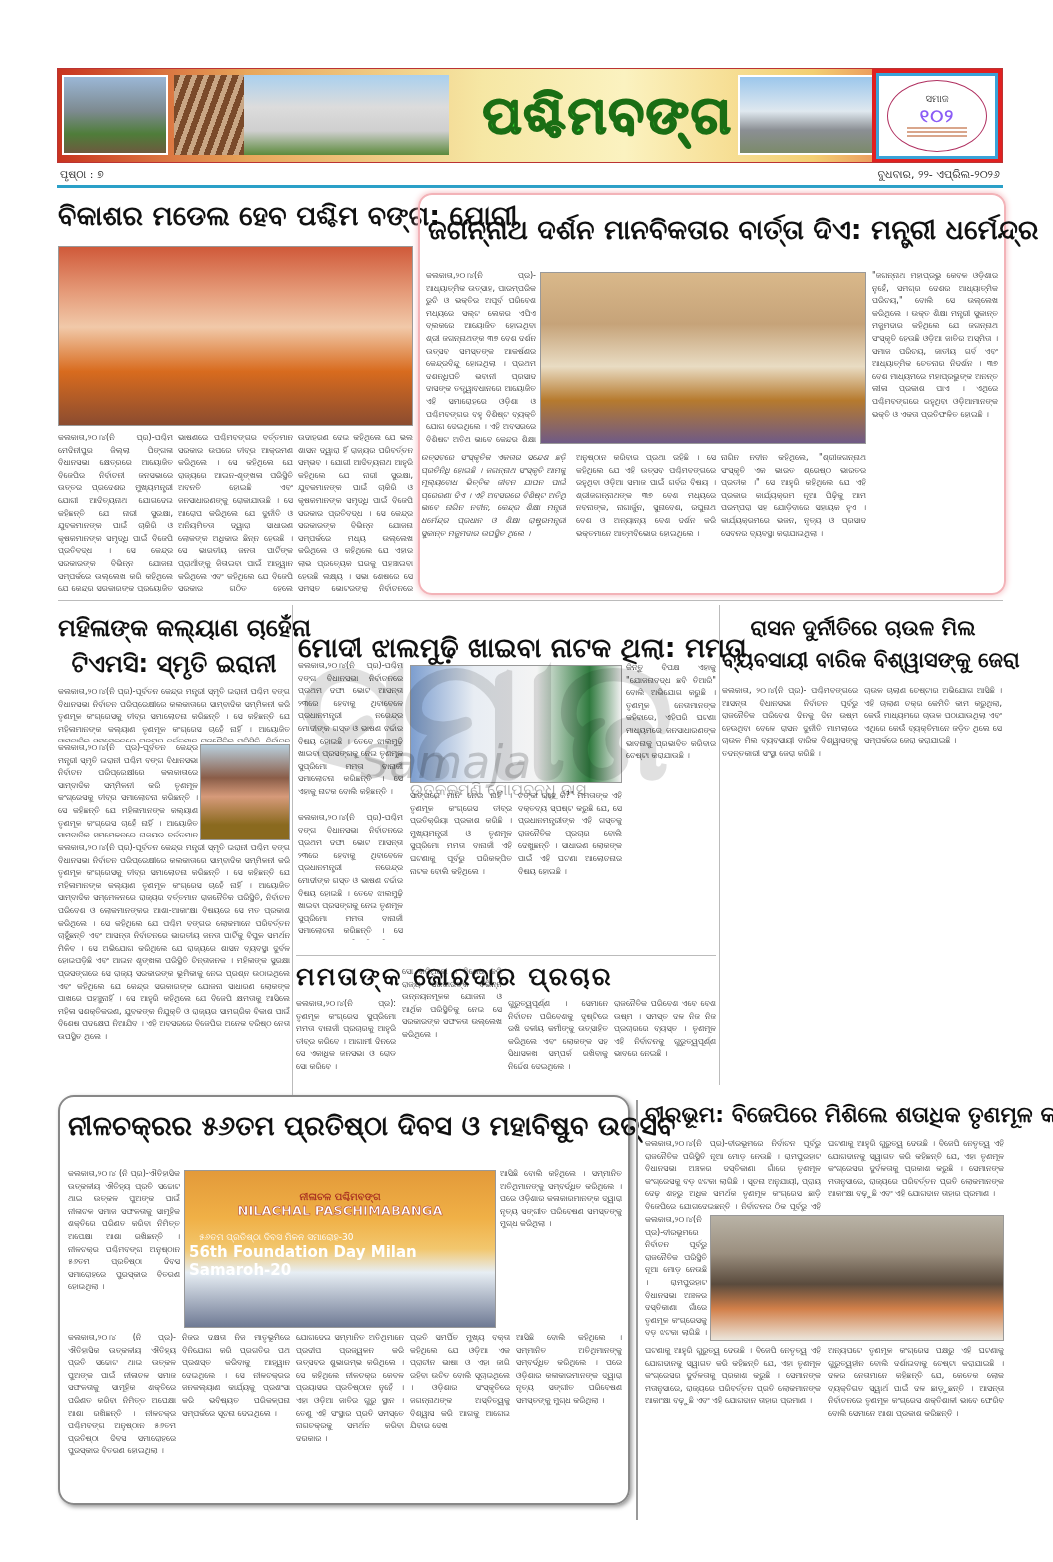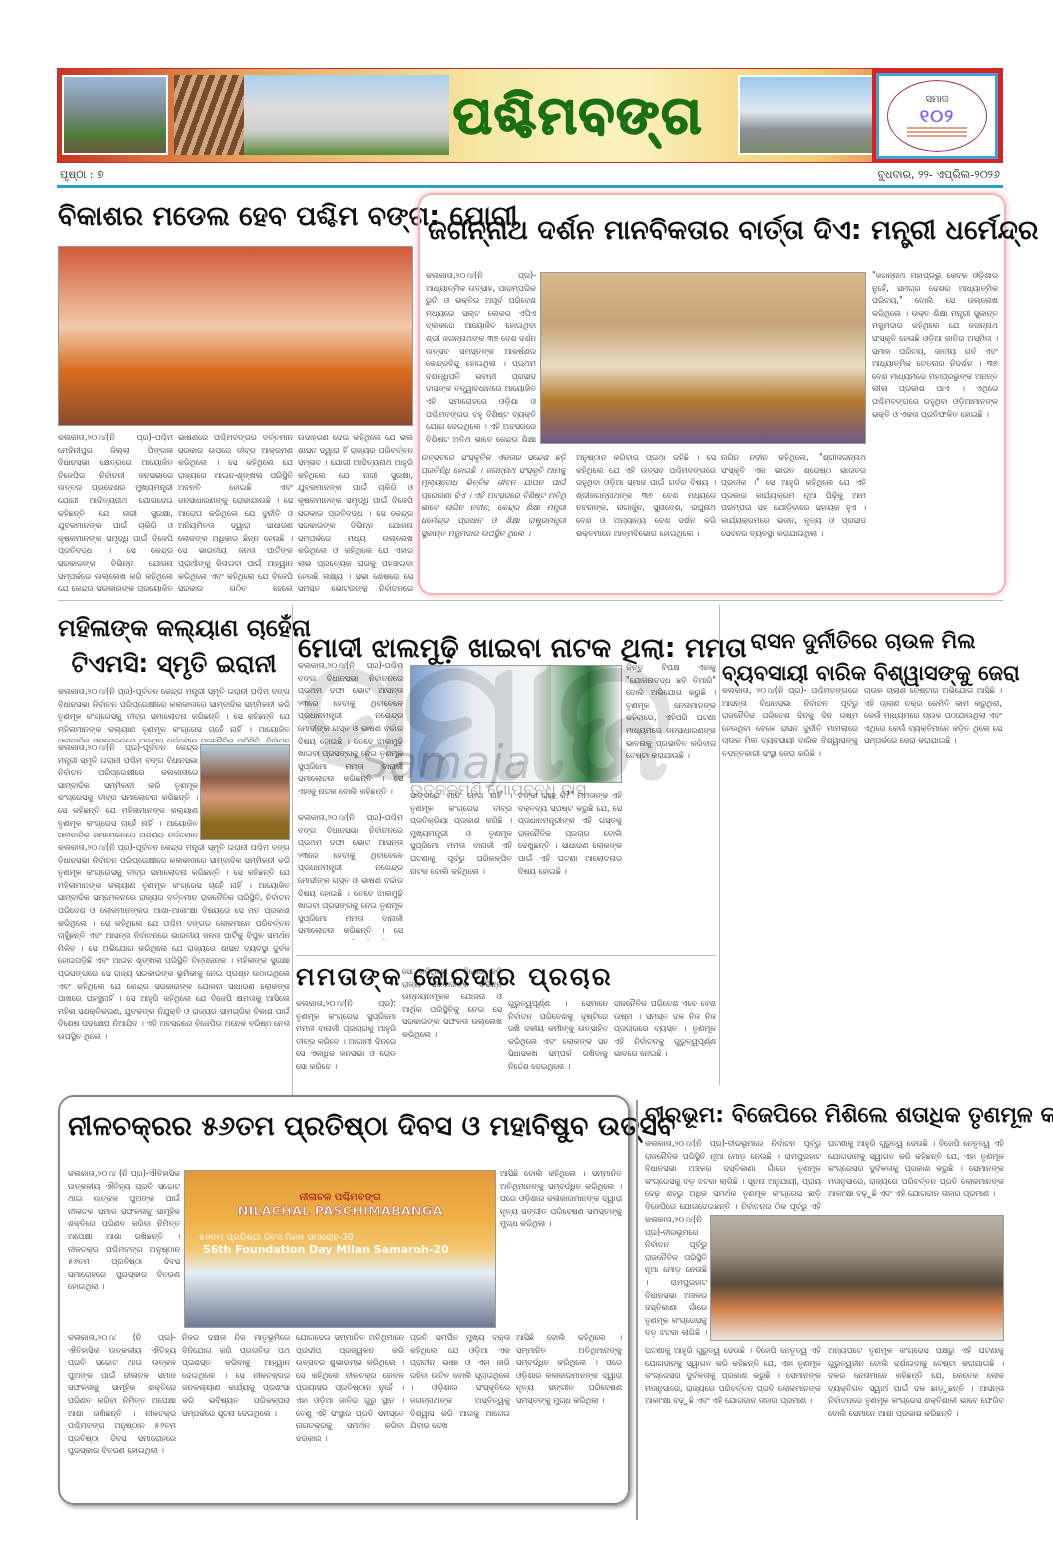--- a/index.html
+++ b/index.html
@@ -4,21 +4,21 @@
 <style>
   * { box-sizing: border-box; margin: 0; padding: 0; }
   body { width: 1053px; height: 1562px; background: #ffffff; font-family: "DejaVu Sans", sans-serif; color: #222; position: relative; overflow: hidden; }
   .abs { position: absolute; }
   
   .masthead { left: 57px; top: 68px; width: 946px; height: 95px; background: linear-gradient(90deg,#c8341f 0%,#e8a65a 20%,#f6e7a4 45%,#fbf2c0 60%,#f3cf72 80%,#d33 100%); border: 1px solid #b33; overflow: hidden; }
   .mh-photo { position: absolute; top: 6px; height: 80px; border: 2px solid #fff; }
   .mh-p1 { left: 4px; width: 106px; background: linear-gradient(180deg,#9bb7d6 0%,#7d8a90 45%,#4f7d3a 75%,#6c5a3e 100%); }
   .mh-p2 { left: 116px; width: 70px; background: repeating-linear-gradient(110deg,#7a4a2a 0 6px,#c9a684 6px 11px); border:none; }
   .mh-p3 { left: 186px; width: 205px; background: linear-gradient(180deg,#aad0ee 0%,#dcdcdc 40%,#cfcfcf 70%,#5c8a3c 100%); border:none; }
-  .mh-title { position: absolute; left: 395px; top: 6px; width: 280px; text-align: left; font-size: 52px; font-weight: bold; color: #3ee03a; -webkit-text-stroke: 2px #1a6e14; letter-spacing: 2px; line-height: 80px; }
+  .mh-title { position: absolute; left: 395px; top: 6px; width: 280px; text-align: right; font-size: 52px; font-weight: bold; color: #3ee03a; -webkit-text-stroke: 2px #1a6e14; letter-spacing: 2px; line-height: 80px; }
   .mh-p4 { left: 680px; width: 200px; background: linear-gradient(180deg,#9cc7ec 0%,#dfe8ef 45%,#8b8f94 70%,#7b8a6a 100%); }
   .mh-logo-box { position: absolute; right: 4px; top: 4px; width: 122px; height: 86px; background: #fff; border: 3px solid #3aa3d8; outline: 4px solid #e02020; display: flex; align-items: center; justify-content: center; }
   .mh-logo { width: 100px; height: 72px; border: 1.5px solid #b03060; border-radius: 50%; display: flex; flex-direction: column; align-items: center; justify-content: center; }
   .mh-logo .l1 { font-size: 10px; color: #333; }
   .mh-logo .l2 { font-size: 18px; font-weight: bold; color: #8b5cf6; letter-spacing: 1px; }
   .mh-logo .lines { width: 60px; height: 12px; background: repeating-linear-gradient(180deg,#d9a68c 0 2px,#fff 2px 4px); }
   .folio { left: 60px; top: 168px; width: 940px; font-size: 11px; display: flex; justify-content: space-between; color: #222; }
   .folio-rule { left: 57px; top: 185px; width: 946px; height: 3px; background: #2aa0c8; }
   
   .hl { font-family: "DejaVu Sans", sans-serif; font-weight: bold; color: #111; white-space: nowrap; }
@@ -81,21 +81,21 @@
 <div class="abs col-text" style="left:58px;top:842px;width:232px;height:250px;">କଲକାତା,୨୦।୪(ନି ପ୍ର)-ପୂର୍ବତନ କେନ୍ଦ୍ର ମନ୍ତ୍ରୀ ସ୍ମୃତି ଇରାନୀ ପଶ୍ଚିମ ବଙ୍ଗ ବିଧାନସଭା ନିର୍ବାଚନ ପରିପ୍ରେକ୍ଷୀରେ କଲକାତାରେ ସାମ୍ବାଦିକ ସମ୍ମିଳନୀ କରି ତୃଣମୂଳ କଂଗ୍ରେସକୁ ତୀବ୍ର ସମାଲୋଚନା କରିଛନ୍ତି । ସେ କହିଛନ୍ତି ଯେ ମହିଳାମାନଙ୍କ କଲ୍ୟାଣ ତୃଣମୂଳ କଂଗ୍ରେସ ଚାହେଁ ନାହିଁ । ଆୟୋଜିତ ସାମ୍ବାଦିକ ସମ୍ମେଳନରେ ରାଜ୍ୟର ବର୍ତ୍ତମାନ ରାଜନୈତିକ ପରିସ୍ଥିତି, ନିର୍ବାଚନ ପରିବେଶ ଓ ଲୋକମାନଙ୍କର ଆଶା-ଆକାଂକ୍ଷା ବିଷୟରେ ସେ ମତ ପ୍ରକାଶ କରିଥିଲେ । ସେ କହିଥିଲେ ଯେ ପଶ୍ଚିମ ବଙ୍ଗର ଲୋକମାନେ ପରିବର୍ତ୍ତନ ଚାହୁଁଛନ୍ତି ଏବଂ ଆସନ୍ତା ନିର୍ବାଚନରେ ଭାରତୀୟ ଜନତା ପାର୍ଟିକୁ ବିପୁଳ ସମର୍ଥନ ମିଳିବ । ସେ ଅଭିଯୋଗ କରିଥିଲେ ଯେ ରାଜ୍ୟରେ ଶାସନ ବ୍ୟବସ୍ଥା ଦୁର୍ବଳ ହୋଇପଡ଼ିଛି ଏବଂ ଆଇନ ଶୃଙ୍ଖଳା ପରିସ୍ଥିତି ଚିନ୍ତାଜନକ । ମହିଳାଙ୍କ ସୁରକ୍ଷା ପ୍ରସଙ୍ଗରେ ସେ ରାଜ୍ୟ ସରକାରଙ୍କ ଭୂମିକାକୁ ନେଇ ପ୍ରଶ୍ନ ଉଠାଇଥିଲେ ଏବଂ କହିଥିଲେ ଯେ କେନ୍ଦ୍ର ସରକାରଙ୍କ ଯୋଜନା ସାଧାରଣ ଲୋକଙ୍କ ପାଖରେ ପହଞ୍ଚୁନାହିଁ । ସେ ଆହୁରି କହିଥିଲେ ଯେ ବିଜେପି କ୍ଷମତାକୁ ଆସିଲେ ମହିଳା ସଶକ୍ତିକରଣ, ଯୁବକଙ୍କ ନିଯୁକ୍ତି ଓ ରାଜ୍ୟର ସାମଗ୍ରିକ ବିକାଶ ପାଇଁ ବିଶେଷ ପଦକ୍ଷେପ ନିଆଯିବ । ଏହି ଅବସରରେ ବିଜେପିର ଅନେକ ବରିଷ୍ଠ ନେତା ଉପସ୍ଥିତ ଥିଲେ ।</div>
 
 <div class="abs hl" style="left:298px;top:610px;font-size:27px;margin-top:22px;">ମୋଦୀ ଝାଲମୁଢ଼ି ଖାଇବା ନାଟକ ଥିଲା: ମମତା</div>
 <div class="abs col-text" style="left:298px;top:660px;width:105px;height:150px;">କଲକାତା,୨୦।୪(ନି ପ୍ର)-ପଶ୍ଚିମ ବଙ୍ଗ ବିଧାନସଭା ନିର୍ବାଚନରେ ପ୍ରଥମ ଦଫା ଭୋଟ ଆସନ୍ତା ୨୩ରେ ହେବାକୁ ଥିବାବେଳେ ପ୍ରଧାନମନ୍ତ୍ରୀ ନରେନ୍ଦ୍ର ମୋଦୀଙ୍କ ଗସ୍ତ ଓ ଭାଷଣ ଚର୍ଚ୍ଚାର ବିଷୟ ହୋଇଛି । ତେବେ ଝାଲମୁଢ଼ି ଖାଇବା ପ୍ରସଙ୍ଗକୁ ନେଇ ତୃଣମୂଳ ସୁପ୍ରିମୋ ମମତା ବାନାର୍ଜୀ ସମାଲୋଚନା କରିଛନ୍ତି । ସେ ଏହାକୁ ନାଟକ ବୋଲି କହିଛନ୍ତି ।</div>
 <div class="abs photo" style="left:410px;top:665px;width:212px;height:118px;background:linear-gradient(90deg,#7d9ecf 0%,#e8edf3 30%,#f4f4f4 60%,#2f7a3e 85%,#f0f0f0 100%);"></div>
 <div class="abs col-text" style="left:410px;top:790px;width:102px;height:150px;">ସାଙ୍ଗରେ ମାନି ନେଇ ନାହିଁ । ତୃଣମୂଳ କଂଗ୍ରେସ ତୀବ୍ର ପ୍ରତିକ୍ରିୟା ପ୍ରକାଶ କରିଛି । ମୁଖ୍ୟମନ୍ତ୍ରୀ ଓ ତୃଣମୂଳ ସୁପ୍ରିମୋ ମମତା ବାନାର୍ଜୀ ଏହି ଘଟଣାକୁ ପୂର୍ବରୁ ପରିକଳ୍ପିତ ନାଟକ ବୋଲି କହିଥିଲେ ।</div>
 <div class="abs col-text" style="left:518px;top:790px;width:104px;height:150px;">ଟଙ୍କା ରହେ କି?" ମମତାଙ୍କ ଏହି ବକ୍ତବ୍ୟ ସ୍ପଷ୍ଟ କରୁଛି ଯେ, ସେ ପ୍ରଧାନମନ୍ତ୍ରୀଙ୍କ ଏହି ଗସ୍ତକୁ ରାଜନୈତିକ ପ୍ରଚାର ବୋଲି ଦେଖୁଛନ୍ତି । ସାଧାରଣ ଲୋକଙ୍କ ପାଇଁ ଏହି ଘଟଣା ଆଲୋଚନାର ବିଷୟ ହୋଇଛି ।</div>
 <div class="abs col-text" style="left:298px;top:812px;width:105px;height:128px;">କଲକାତା,୨୦।୪(ନି ପ୍ର)-ପଶ୍ଚିମ ବଙ୍ଗ ବିଧାନସଭା ନିର୍ବାଚନରେ ପ୍ରଥମ ଦଫା ଭୋଟ ଆସନ୍ତା ୨୩ରେ ହେବାକୁ ଥିବାବେଳେ ପ୍ରଧାନମନ୍ତ୍ରୀ ନରେନ୍ଦ୍ର ମୋଦୀଙ୍କ ଗସ୍ତ ଓ ଭାଷଣ ଚର୍ଚ୍ଚାର ବିଷୟ ହୋଇଛି । ତେବେ ଝାଲମୁଢ଼ି ଖାଇବା ପ୍ରସଙ୍ଗକୁ ନେଇ ତୃଣମୂଳ ସୁପ୍ରିମୋ ମମତା ବାନାର୍ଜୀ ସମାଲୋଚନା କରିଛନ୍ତି । ସେ ଏହାକୁ ନାଟକ ବୋଲି କହିଛନ୍ତି ।</div>
 <div class="abs col-text" style="left:626px;top:662px;width:90px;height:280px;">କିନ୍ତୁ ବିପକ୍ଷ ଏହାକୁ "ଯୋଜନାବଦ୍ଧ ଛବି ତିଆରି" ବୋଲି ଅଭିଯୋଗ କରୁଛି । ତୃଣମୂଳ ନେତାମାନଙ୍କ କହିବାରେ, ଏହିପରି ଘଟଣା ମାଧ୍ୟମରେ ଜନସାଧାରଣଙ୍କ ଭାବନାକୁ ପ୍ରଭାବିତ କରିବାର ଚେଷ୍ଟା କରାଯାଉଛି ।</div>
 
-<div class="abs hl" style="left:722px;top:612px;width:282px;text-align:center;font-size:21px;line-height:32px;margin-top:13px;">
+<div class="abs hl" style="left:722px;top:612px;width:282px;text-align:center;font-size:21px;line-height:32px;">
   <div>ରାସନ ଦୁର୍ନୀତିରେ ଚାଉଳ ମିଲ</div>
   <div>ବ୍ୟବସାୟୀ ବାରିକ ବିଶ୍ୱାସଙ୍କୁ ଜେରା</div>
 </div>
 <div class="abs col-text" style="left:722px;top:685px;width:136px;height:395px;">କଲକାତା, ୨୦।୪(ନି ପ୍ର)- ପଶ୍ଚିମବଙ୍ଗରେ ଆସନ୍ତା ବିଧାନସଭା ନିର୍ବାଚନ ପୂର୍ବରୁ ରାଜନୈତିକ ପରିବେଶ ଦିନକୁ ଦିନ ଉଷ୍ମ ହେଉଥିବା ବେଳେ ରାସନ ଦୁର୍ନୀତି ମାମଲାରେ ଚାଉଳ ମିଲ ବ୍ୟବସାୟୀ ବାରିକ ବିଶ୍ୱାସଙ୍କୁ ତଦନ୍ତକାରୀ ସଂସ୍ଥା ଜେରା କରିଛି ।</div>
 <div class="abs col-text" style="left:864px;top:685px;width:138px;height:395px;">ଚାଉଳ ଚାଲାଣ ଚେଷ୍ଟାର ଅଭିଯୋଗ ଆସିଛି । ଏହି ଚାଲାଣ ଚକ୍ର କେମିତି କାମ କରୁଥିଲା, କେଉଁ ମାଧ୍ୟମରେ ଚାଉଳ ପଠାଯାଉଥିଲା ଏବଂ ଏଥିରେ କେଉଁ ବ୍ୟକ୍ତିମାନେ ଜଡ଼ିତ ଥିଲେ ସେ ସମ୍ପର୍କରେ ଜେରା କରାଯାଇଛି ।</div>
 
 <div class="abs hl" style="left:296px;top:962px;font-size:25px;letter-spacing:2px;">ମମତାଙ୍କ ଜୋରଦାର ପ୍ରଚାର</div>
 <div class="abs col-text" style="left:296px;top:998px;width:100px;height:88px;">କଲକାତା,୨୦।୪(ନି ପ୍ର): ତୃଣମୂଳ କଂଗ୍ରେସ ସୁପ୍ରିମୋ ମମତା ବାନାର୍ଜୀ ପ୍ରଚାରକୁ ଆହୁରି ତୀବ୍ର କରିବେ । ଆଗାମୀ ଦିନରେ ସେ ଏକାଧିକ ଜନସଭା ଓ ରୋଡ ସୋ କରିବେ ।</div>
 <div class="abs col-text" style="left:402px;top:966px;width:100px;height:88px;">ସୋ କରିଥିଲେ । ବିଶେଷ କରି ରାଜ୍ୟ ସରକାରଙ୍କ ବିଭିନ୍ନ ଉନ୍ନୟନମୂଳକ ଯୋଜନା ଓ ଆର୍ଥିକ ପରିସ୍ଥିତିକୁ ନେଇ ସେ ସରକାରଙ୍କ ସଫଳତା ଉଲ୍ଲେଖ କରିଥିଲେ ।</div>
 <div class="abs col-text" style="left:508px;top:998px;width:100px;height:88px;">ଗୁରୁତ୍ୱପୂର୍ଣ୍ଣ । ସେମାନେ ନିର୍ବାଚନ ପରିବେଶକୁ ଦୃଷ୍ଟିରେ ରଖି ଦଳୀୟ କର୍ମୀଙ୍କୁ ଉତ୍ସାହିତ କରିଥିଲେ ଏବଂ ଲୋକଙ୍କ ସହ ସିଧାସଳଖ ସମ୍ପର୍କ ରଖିବାକୁ ନିର୍ଦ୍ଦେଶ ଦେଇଥିଲେ ।</div>
@@ -105,21 +105,21 @@
 <div class="abs wm2" style="left:360px;top:735px;">Samaja</div>
 <div class="abs wm3" style="left:410px;top:780px;">ଉତ୍କଳମଣି ଗୋପବନ୍ଧୁ ଦାସ</div>
 
 <div class="abs box-grey" style="left:58px;top:1095px;width:572px;height:410px;"></div>
 <div class="abs hl" style="left:68px;top:1110px;font-size:27px;">ନୀଳଚକ୍ରର ୫୬ତମ ପ୍ରତିଷ୍ଠା ଦିବସ ଓ ମହାବିଷୁବ ଉତ୍ସବ</div>
 <div class="abs col-text" style="left:68px;top:1168px;width:112px;height:160px;">କଲକାତା,୨୦।୪ (ନି ପ୍ର)-ଐତିହାସିକ ଉତ୍କଳୀୟ ଐତିହ୍ୟ ପ୍ରତି ସଚ୍ଚୋଟ ଥାଇ ଉତ୍କଳ ପୁଅଙ୍କ ପାଇଁ ନୀଳାଚଳ ସମାଜ ସଫଳତାକୁ ସାମୂହିକ ଶକ୍ତିରେ ପରିଣତ କରିବା ନିମିତ୍ତ ଅପେକ୍ଷା ଆଶା ରଖିଛନ୍ତି । ନୀଳଚକ୍ର ପଶ୍ଚିମବଙ୍ଗ ଅନୁଷ୍ଠାନ ୫୬ତମ ପ୍ରତିଷ୍ଠା ଦିବସ ସମାରୋହରେ ପୁରସ୍କାର ବିତରଣ ହୋଇଥିଲା ।</div>
 <div class="abs photo" style="left:184px;top:1170px;width:312px;height:158px;background:linear-gradient(180deg,#e39a3a 0%,#f0b046 30%,#f2c76e 50%,#e7eef4 65%,#6f7a94 100%);overflow:hidden;">
   <div style="text-align:center;font-size:10px;color:#a32;font-weight:bold;padding-top:20px;">ନୀଳାଚଳ ପଶ୍ଚିମବଙ୍ଗ</div>
   <div style="text-align:center;font-size:13px;color:#fff;font-weight:bold;-webkit-text-stroke:0.5px #a32;">NILACHAL PASCHIMABANGA</div>
   <div style="padding-left:14px;font-size:9px;color:#fff;margin-top:14px;">୫୬ତମ ପ୍ରତିଷ୍ଠା ଦିବସ ମିଳନ ସମାରୋହ-30</div>
-  <div style="padding-left:18px;font-size:11px;color:#fff;font-weight:bold;">56th Foundation Day Milan Samaroh-20</div>
+  <div style="padding-left:4px;font-size:15px;color:#fff;font-weight:bold;">56th Foundation Day Milan Samaroh-20</div>
 </div>
 <div class="abs col-text" style="left:500px;top:1168px;width:122px;height:160px;">ଆସିଛି ବୋଲି କହିଥିଲେ । ସମ୍ମାନିତ ଅତିଥିମାନଙ୍କୁ ସମ୍ବର୍ଦ୍ଧିତ କରିଥିଲେ । ପରେ ଓଡ଼ିଶାର କଳାକାରମାନଙ୍କ ଦ୍ୱାରା ନୃତ୍ୟ ସଙ୍ଗୀତ ପରିବେଷଣ ସମସ୍ତଙ୍କୁ ମୁଗ୍ଧ କରିଥିଲା ।</div>
 <div class="abs col-text" style="left:68px;top:1332px;width:108px;height:162px;">କଲକାତା,୨୦।୪ (ନି ପ୍ର)-ଐତିହାସିକ ଉତ୍କଳୀୟ ଐତିହ୍ୟ ପ୍ରତି ସଚ୍ଚୋଟ ଥାଇ ଉତ୍କଳ ପୁଅଙ୍କ ପାଇଁ ନୀଳାଚଳ ସମାଜ ସଫଳତାକୁ ସାମୂହିକ ଶକ୍ତିରେ ପରିଣତ କରିବା ନିମିତ୍ତ ଅପେକ୍ଷା ଆଶା ରଖିଛନ୍ତି । ନୀଳଚକ୍ର ପଶ୍ଚିମବଙ୍ଗ ଅନୁଷ୍ଠାନ ୫୬ତମ ପ୍ରତିଷ୍ଠା ଦିବସ ସମାରୋହରେ ପୁରସ୍କାର ବିତରଣ ହୋଇଥିଲା ।</div>
 <div class="abs col-text" style="left:182px;top:1332px;width:108px;height:162px;">ନିଜର ଦକ୍ଷତା ନିଜ ମାତୃଭୂମିରେ ବିନିଯୋଗ କରି ପ୍ରଗତିର ପଥ ପ୍ରଶସ୍ତ କରିବାକୁ ଆହ୍ୱାନ ଦେଇଥିଲେ । ସେ ନୀଳଚକ୍ରର ଜନକଲ୍ୟାଣ କାର୍ଯ୍ୟକୁ ପ୍ରଶଂସା କରି ଭବିଷ୍ୟତ ପରିକଳ୍ପନା ସମ୍ପର୍କରେ ସୂଚନା ଦେଇଥିଲେ ।</div>
 <div class="abs col-text" style="left:296px;top:1332px;width:108px;height:162px;">ଯୋଗଦେଇ ସମ୍ମାନିତ ଅତିଥିମାନେ ପ୍ରଦୀପ ପ୍ରଜ୍ୱଳନ କରି ଉତ୍ସବର ଶୁଭାରମ୍ଭ କରିଥିଲେ । ସେ କହିଥିଲେ ନୀଳଚକ୍ର କେବଳ ପ୍ରୟାସର ପ୍ରତିଷ୍ଠାନ ନୁହେଁ । ଏହା ଓଡ଼ିଆ ଜାତିର ଗୁରୁ ସ୍ଥାନ । ତେଣୁ ଏହି ସଂସ୍ଥାର ପ୍ରତି ସମସ୍ତେ ନାଗଚକ୍ରକୁ ସମର୍ଥନ କରିବା ଦରକାର ।</div>
 <div class="abs col-text" style="left:410px;top:1332px;width:100px;height:162px;">ପ୍ରତି ସମର୍ପିତ ମୁଖ୍ୟ ବକ୍ତା କହିଥିଲେ ଯେ ଓଡ଼ିଆ ଏକ ପ୍ରାଚୀନ ଭାଷା ଓ ଏହା ଜାଗି ରହିବା ଉଚିତ ବୋଲି ସୂଚାଇଥିଲେ । ଓଡ଼ିଶାର ସଂସ୍କୃତିରେ ଜଗନ୍ନାଥଙ୍କ ଅସ୍ତିତ୍ୱକୁ ବିଶ୍ୱାସ କରି ଆଗକୁ ଆଗେଇ ଯିବାର ଦେଖ</div>
 <div class="abs col-text" style="left:516px;top:1332px;width:106px;height:162px;">ଆସିଛି ବୋଲି କହିଥିଲେ । ସମ୍ମାନିତ ଅତିଥିମାନଙ୍କୁ ସମ୍ବର୍ଦ୍ଧିତ କରିଥିଲେ । ପରେ ଓଡ଼ିଶାର କଳାକାରମାନଙ୍କ ଦ୍ୱାରା ନୃତ୍ୟ ସଙ୍ଗୀତ ପରିବେଷଣ ସମସ୍ତଙ୍କୁ ମୁଗ୍ଧ କରିଥିଲା ।</div>
 
 <div class="abs vrule" style="left:636px;top:1100px;height:420px;background:#999;width:2px;"></div>
 <div class="abs hl" style="left:645px;top:1102px;font-size:22px;">ବୀରଭୂମ: ବିଜେପିରେ ମିଶିଲେ ଶତାଧିକ ତୃଣମୂଳ କର୍ମୀ</div>

